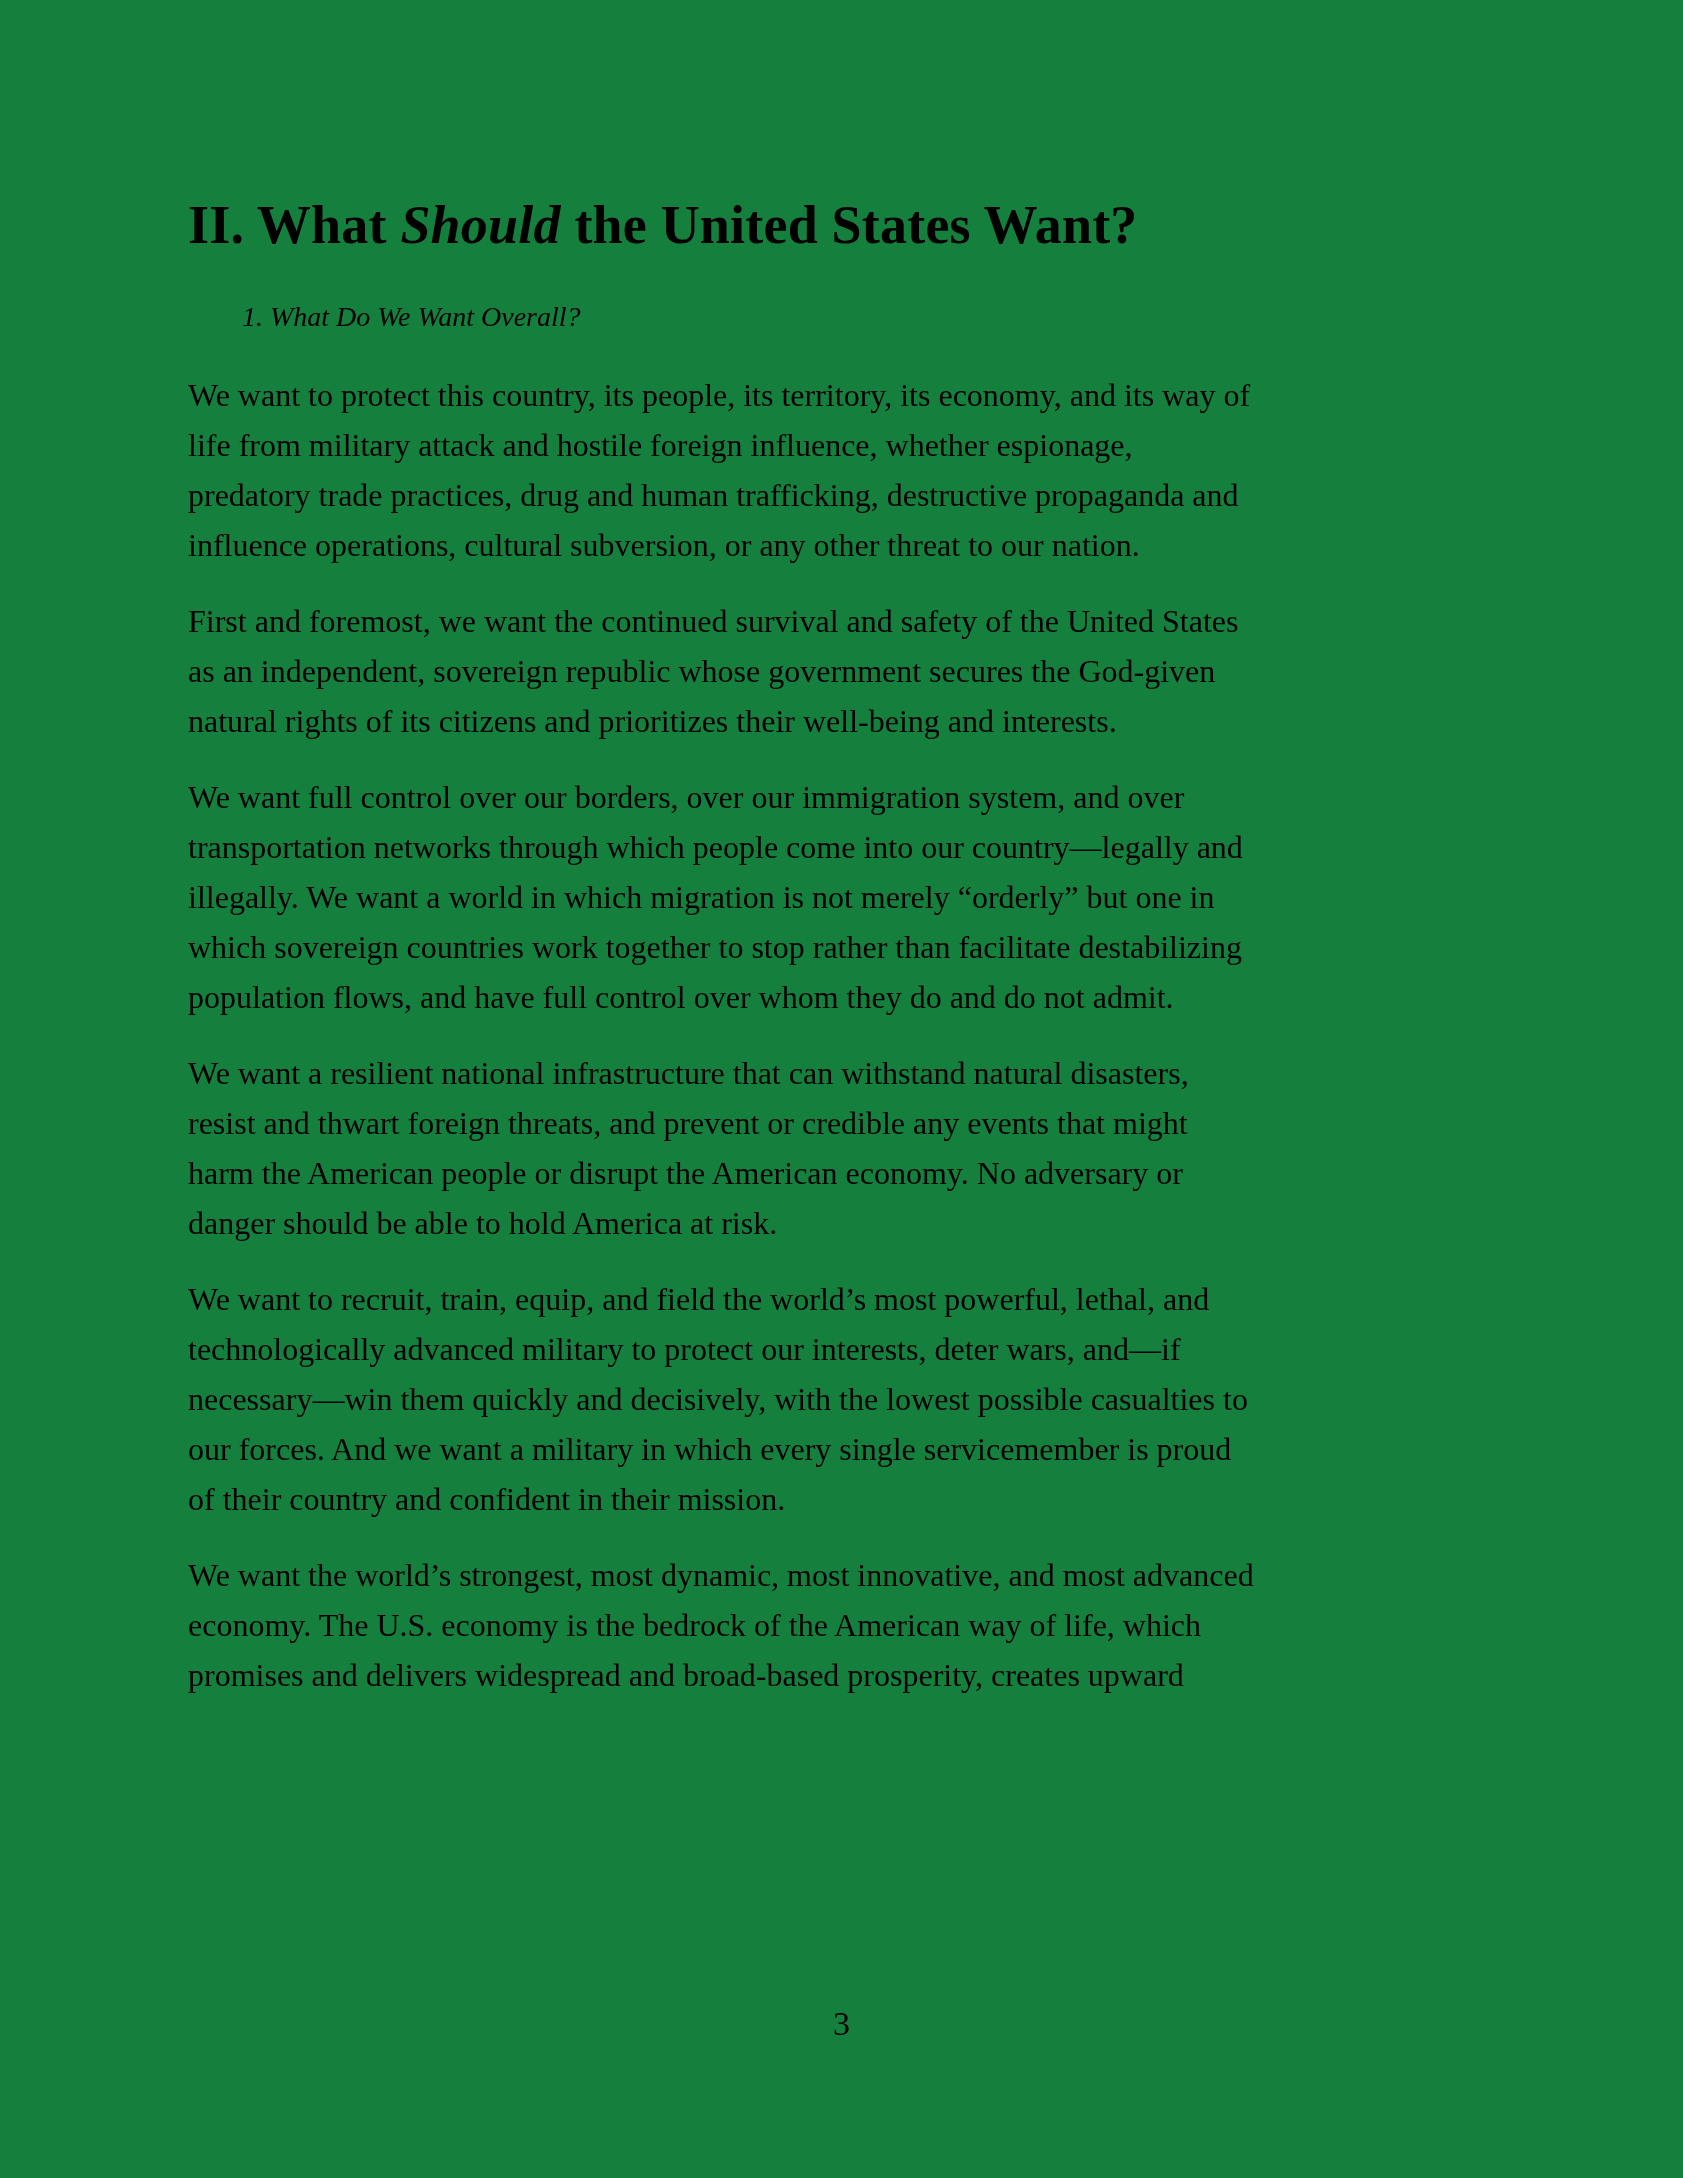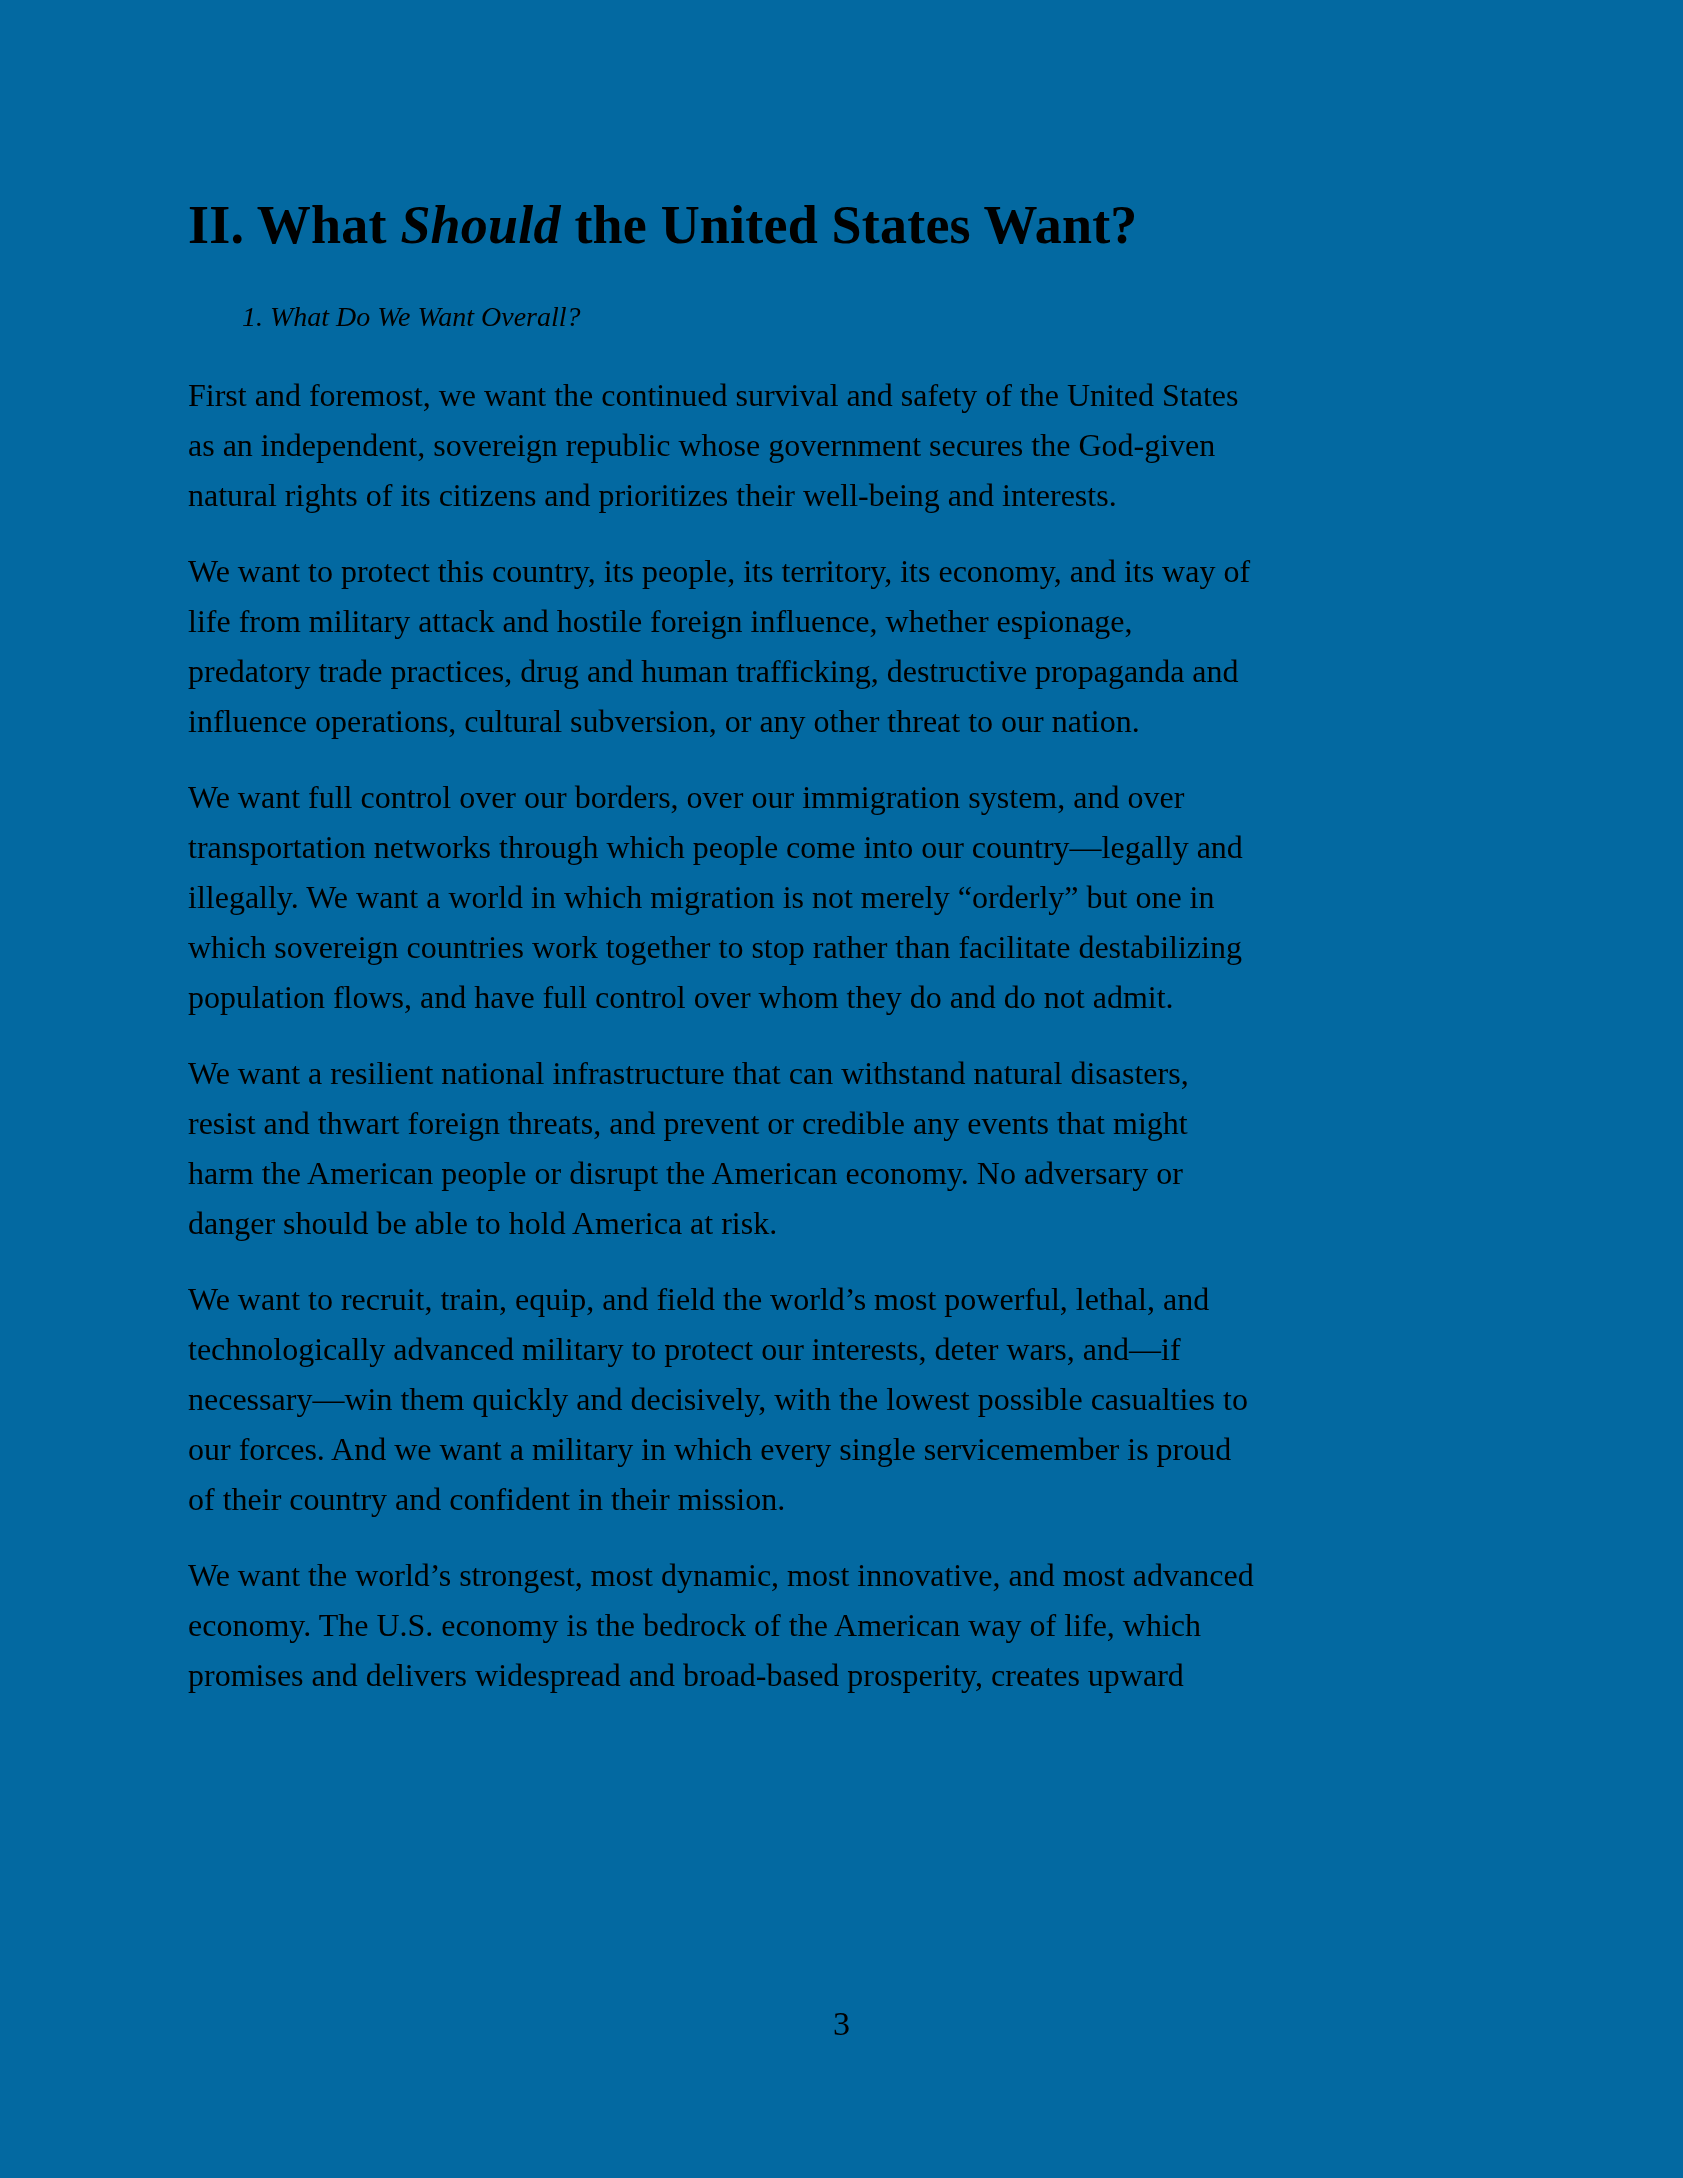--- a/index.html
+++ b/index.html
@@ -1,21 +1,21 @@
 <!DOCTYPE html>
 <html><head>
 <meta charset="utf-8">
 <style>
   * { margin: 0; padding: 0; box-sizing: border-box; }
   html, body { background: #ffffff; }
   .page {
     position: relative;
     width: 1683px;
     height: 2178px;
-    background: #0369a1;
+    background: #15803d;
     overflow: hidden;
     font-family: "Liberation Serif", "DejaVu Serif", serif;
     color: #000000;
   }
   .content {
     position: absolute;
     left: 188px;
     top: 0;
     width: 1366px;
   }
@@ -82,27 +82,27 @@
 </head>
 <body>
 
 <div class="page">
   <div class="content">
 
     <h1 class="section-heading"><span>II. What </span><em>Should</em><span> the United States Want?</span></h1>
 
     <h2 class="subsection-heading">1. What Do We Want Overall?</h2>
 
-    <p class="body-para">First and foremost, we want the continued survival and safety of the United States
-as an independent, sovereign republic whose government secures the God-given
-natural rights of its citizens and prioritizes their well-being and interests.</p>
     <p class="body-para">We want to protect this country, its people, its territory, its economy, and its way of
 life from military attack and hostile foreign influence, whether espionage,
 predatory trade practices, drug and human trafficking, destructive propaganda and
 influence operations, cultural subversion, or any other threat to our nation.</p>
+    <p class="body-para">First and foremost, we want the continued survival and safety of the United States
+as an independent, sovereign republic whose government secures the God-given
+natural rights of its citizens and prioritizes their well-being and interests.</p>
     <p class="body-para">We want full control over our borders, over our immigration system, and over
 transportation networks through which people come into our country—legally and
 illegally. We want a world in which migration is not merely “orderly” but one in
 which sovereign countries work together to stop rather than facilitate destabilizing
 population flows, and have full control over whom they do and do not admit.</p>
     <p class="body-para">We want a resilient national infrastructure that can withstand natural disasters,
 resist and thwart foreign threats, and prevent or credible any events that might
 harm the American people or disrupt the American economy. No adversary or
 danger should be able to hold America at risk.</p>
     <p class="body-para">We want to recruit, train, equip, and field the world’s most powerful, lethal, and

